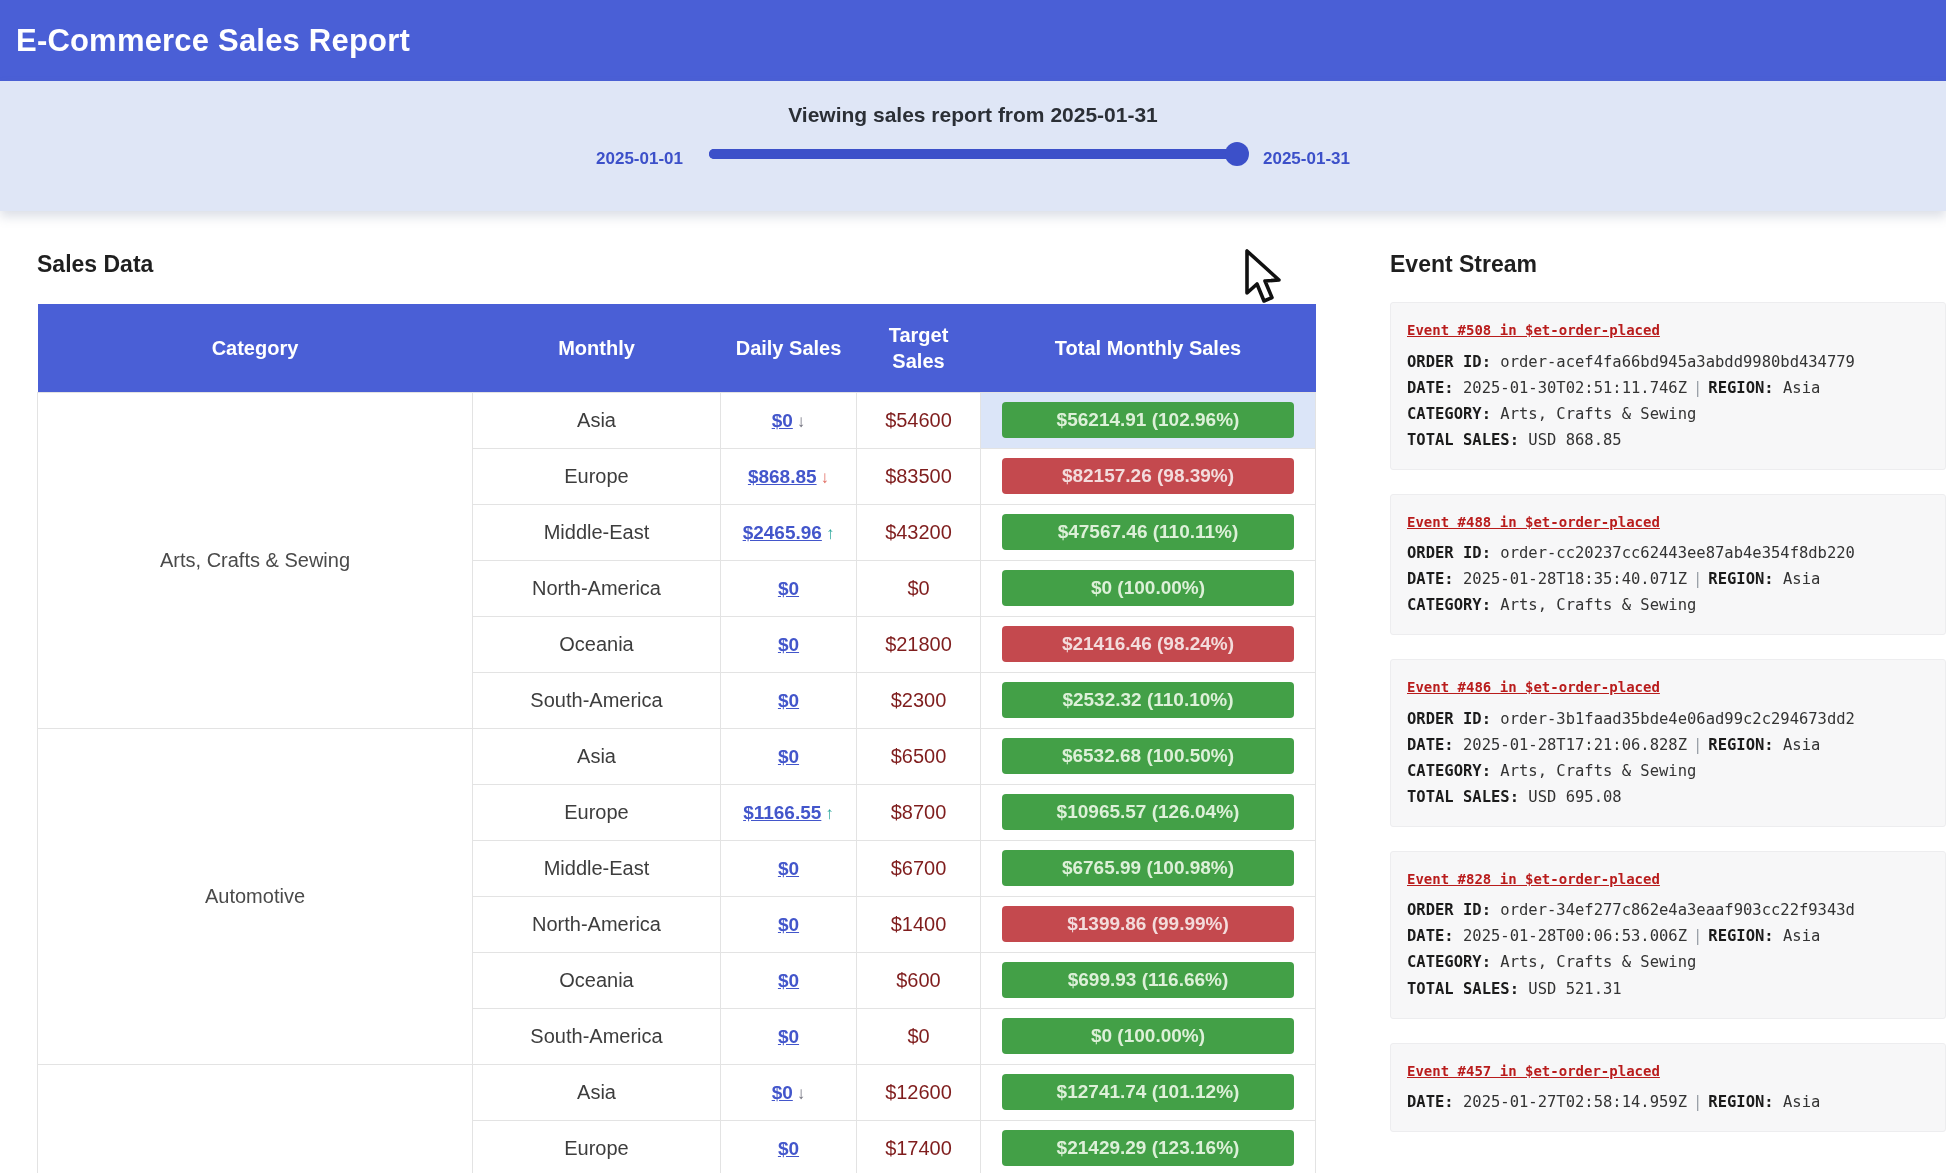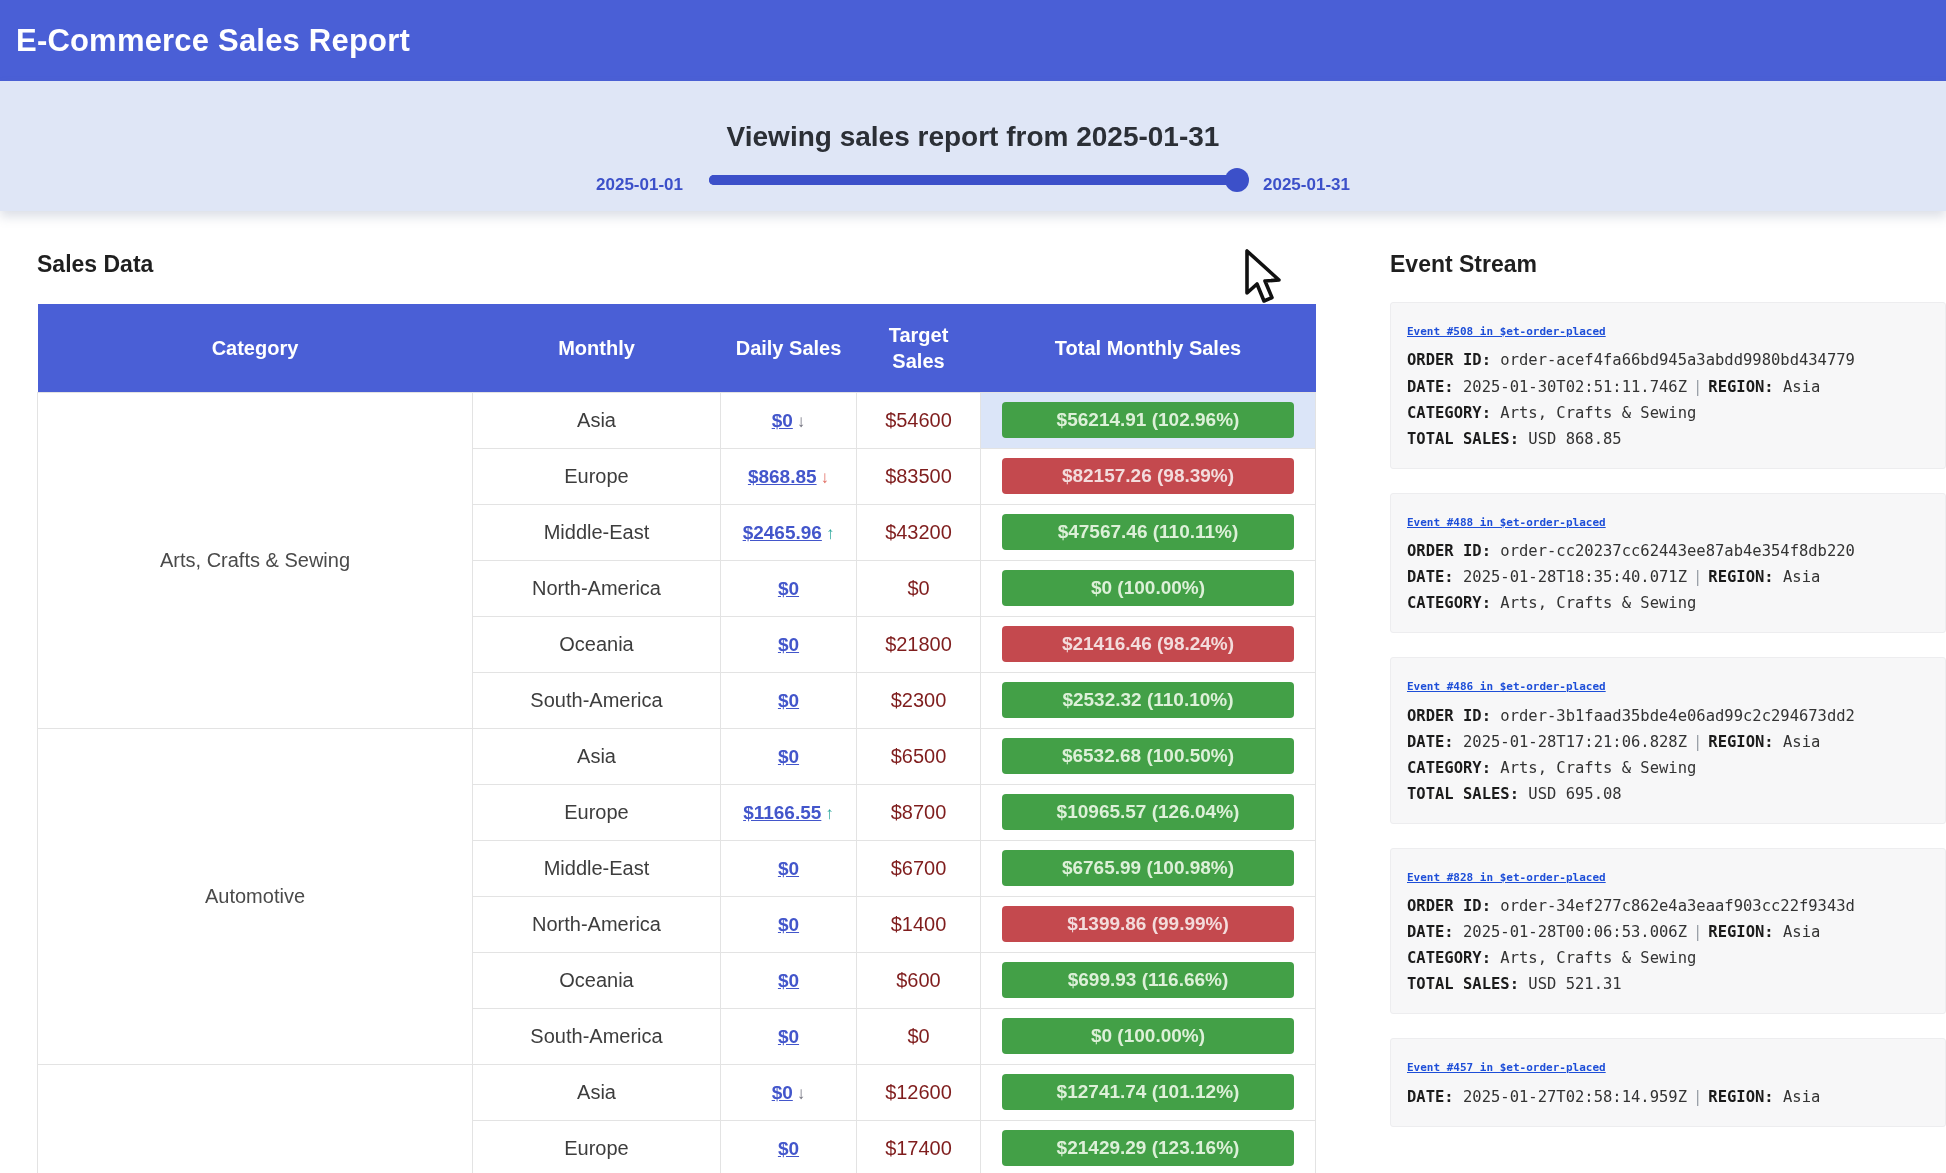--- a/index.html
+++ b/index.html
@@ -6,21 +6,21 @@
   html,body { width:1946px; height:1173px; overflow:hidden; background:#fff;
     font-family:"Liberation Sans", sans-serif; }
 
   
   .app-header { height:81px; background:#4a5fd6; display:flex; align-items:center; padding-left:16px; }
   .app-header h1 { color:#fff; font-size:31px; font-weight:bold; letter-spacing:.2px; }
 
   
   .slider-section { position:relative; height:130px; background:#dfe6f6;
     box-shadow:0 6px 10px rgba(120,130,160,.25); }
-  .slider-title { text-align:center; padding-top:40px; font-size:28px; font-weight:bold; color:#2b2f36; }
+  .slider-title { text-align:center; padding-top:22px; font-size:21px; font-weight:bold; color:#2b2f36; }
   .slider-row { display:flex; align-items:flex-start; justify-content:center; margin-top:22px; gap:26px; }
   .slider-label { color:#3c50c9; font-weight:bold; font-size:17px; }
   .slider-track { position:relative; width:528px; height:10px; background:#3c50c9; border-radius:6px; cursor:pointer; }
   .slider-fill { position:absolute; left:0; top:0; height:100%; width:100%; background:#3c50c9; border-radius:6px; }
   .slider-handle { position:absolute; right:-12px; top:50%; transform:translateY(-50%);
     width:24px; height:24px; border-radius:50%; background:#3c50c9; cursor:grab; }
   .cursor { position:absolute; left:1243px; top:168px; pointer-events:none; z-index:5; }
 
   
   .content { display:flex; padding:0 0 0 37px; }
@@ -49,21 +49,21 @@
   .badge.green { background:#43a047; color:#ddf0d8; }
   .badge.red { background:#c4494e; color:#f3dcdc; }
 
   
   .events-panel { margin-left:75px; width:556px; flex:none; }
   .event-list { margin-top:24px; }
   .event-card { background:#f7f7f8; border:1px solid #ededef; border-radius:3px;
     padding:14px 16px 16px; margin-bottom:24px;
     font-family:"DejaVu Sans Mono","Liberation Mono",monospace; font-size:15.5px;
     line-height:1.68; color:#333; }
-  .ev-title { display:inline-block; color:#1d4ed8; font-weight:bold; font-size:11px;
+  .ev-title { display:inline-block; color:#b91c1c; font-weight:bold; font-size:14px;
     margin-bottom:6px; }
   .ev-line b { color:#1b1b1b; font-weight:bold; }
   .ev-pipe { color:#9aa0a8; padding:0 6px; }
 </style>
 </head>
 <body>
 
 <header class="app-header">
   <h1>E-Commerce Sales Report</h1>
 </header>

